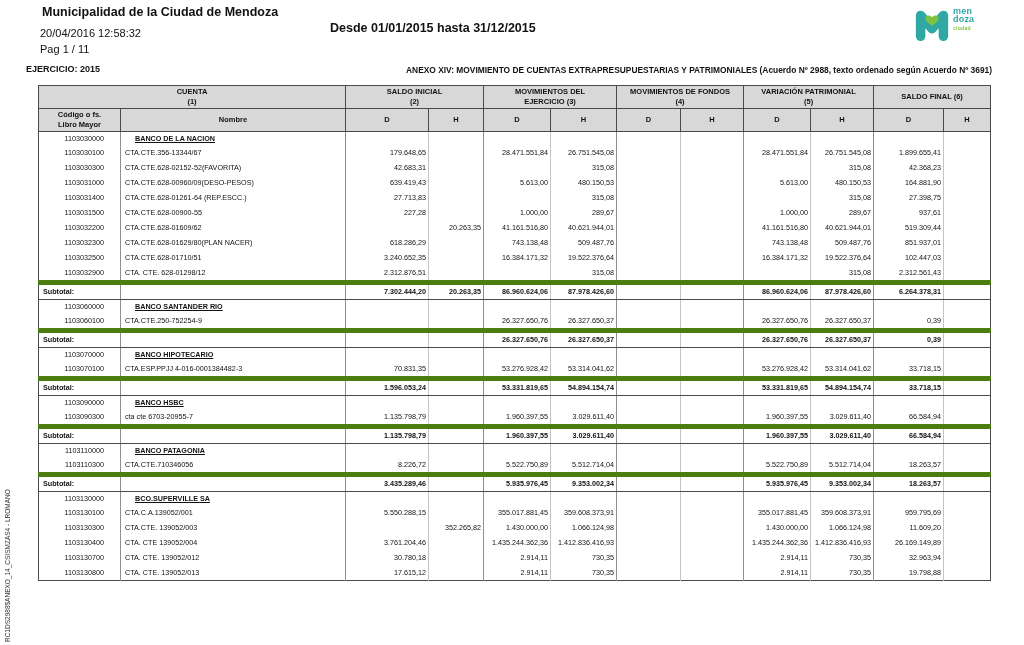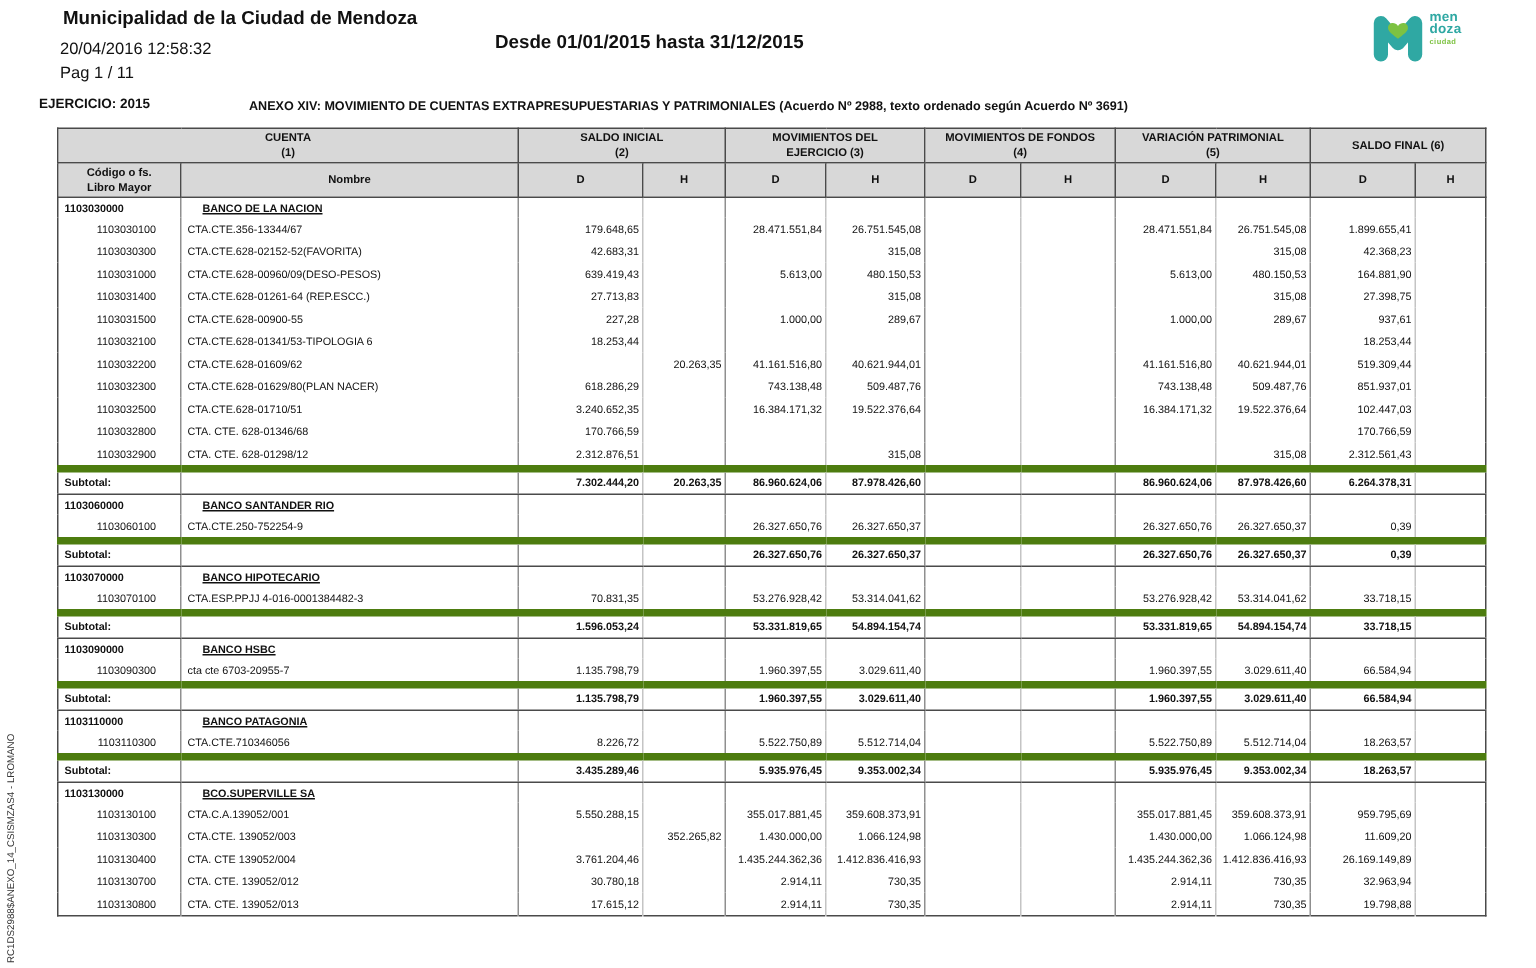--- a/index.html
+++ b/index.html
@@ -6,21 +6,21 @@
   body{width:1024px;height:645px;background:#ffffff;position:relative;overflow:hidden;
        font-family:"Liberation Sans",sans-serif;color:#111;}
   .abs{position:absolute;}
 
   
   .org-title{left:42px;top:5px;font-size:12.5px;font-weight:bold;}
   .datetime{left:40px;top:27px;font-size:11px;}
   .page{left:40px;top:43px;font-size:11px;}
   .period{left:330px;top:10px;width:330px;text-align:left;font-size:12.5px;font-weight:bold;margin-top:11px;}
   .ejercicio{left:26px;top:64px;font-size:9px;font-weight:bold;}
-  .anexo{left:166px;top:65px;width:826px;font-size:8.4px;font-weight:bold;text-align:left;}
+  .anexo{left:166px;top:65px;width:826px;font-size:8.4px;font-weight:bold;text-align:right;}
 
   
   .logo{left:913px;top:4px;display:flex;align-items:flex-start;gap:2px;}
   .logo svg{display:block;}
   .logo-text{line-height:8px;padding-top:3px;}
   .logo-l1,.logo-l2{font-size:9px;font-weight:bold;color:#2FA8A3;letter-spacing:.2px;}
   .logo-l3{font-size:5px;font-weight:bold;color:#7DC242;margin-top:1px;letter-spacing:.3px;}
 
   
   .vtext{left:4px;top:642px;transform:rotate(-90deg);transform-origin:0 0;
@@ -34,21 +34,21 @@
                    padding:1px 2px;vertical-align:middle;font-size:7.5px;}
   .h1 th{height:20px;}
   .h1 th span{display:block;text-align:center;line-height:1.3;}
   .h2 th{height:18px;text-align:center;}
   .h2 th.codeh{text-align:left;}
   .h2 th.codeh span{display:block;text-align:center;line-height:1.3;}
 
   .report td{padding:0 3px;vertical-align:middle;font-size:7.2px;}
   td.num{text-align:right;padding-right:2px;}
   td.code{text-align:right;padding-right:16px;}
-  td.bank-code{text-align:left;padding-left:4px;font-weight:bold;}
+  td.bank-code{text-align:right;padding-left:4px;font-weight:normal;}
   td.name{padding-left:4px;border-left:1px solid #8f8f8f;}
   td.bank-name{font-weight:bold;text-decoration:underline;padding-left:14px;}
   td.v{border-left:1px solid #c4c4c4;}
   td.gb{border-left:1px solid #8f8f8f;}
   tr.bank-row td{border-top:1px solid #4a4a4a;height:13px;}
   tr.account-row td{height:15px;}
   tr.subtotal-row td{border-top:5px solid #4d7c0f;border-bottom:1px solid #4a4a4a;
                      font-weight:bold;height:14px;}
   tr.subtotal-row td.code{text-align:left;padding-left:4px;}
 </style>
@@ -216,34 +216,20 @@
         <td class="num v gb">1.000,00</td>
         <td class="num v">289,67</td>
         <td class="num v gb"></td>
         <td class="num v"></td>
         <td class="num v gb">1.000,00</td>
         <td class="num v">289,67</td>
         <td class="num v gb">937,61</td>
         <td class="num v"></td>
       </tr>
       <tr class="account-row">
-        <td class="code acc-code">1103032100</td>
-        <td class="name acc-name">CTA.CTE.628-01341/53-TIPOLOGIA 6</td>
-        <td class="num v gb">18.253,44</td>
-        <td class="num v"></td>
-        <td class="num v gb"></td>
-        <td class="num v"></td>
-        <td class="num v gb"></td>
-        <td class="num v"></td>
-        <td class="num v gb"></td>
-        <td class="num v"></td>
-        <td class="num v gb">18.253,44</td>
-        <td class="num v"></td>
-      </tr>
-      <tr class="account-row">
         <td class="code acc-code">1103032200</td>
         <td class="name acc-name">CTA.CTE.628-01609/62</td>
         <td class="num v gb"></td>
         <td class="num v">20.263,35</td>
         <td class="num v gb">41.161.516,80</td>
         <td class="num v">40.621.944,01</td>
         <td class="num v gb"></td>
         <td class="num v"></td>
         <td class="num v gb">41.161.516,80</td>
         <td class="num v">40.621.944,01</td>
@@ -269,34 +255,20 @@
         <td class="name acc-name">CTA.CTE.628-01710/51</td>
         <td class="num v gb">3.240.652,35</td>
         <td class="num v"></td>
         <td class="num v gb">16.384.171,32</td>
         <td class="num v">19.522.376,64</td>
         <td class="num v gb"></td>
         <td class="num v"></td>
         <td class="num v gb">16.384.171,32</td>
         <td class="num v">19.522.376,64</td>
         <td class="num v gb">102.447,03</td>
-        <td class="num v"></td>
-      </tr>
-      <tr class="account-row">
-        <td class="code acc-code">1103032800</td>
-        <td class="name acc-name">CTA. CTE. 628-01346/68</td>
-        <td class="num v gb">170.766,59</td>
-        <td class="num v"></td>
-        <td class="num v gb"></td>
-        <td class="num v"></td>
-        <td class="num v gb"></td>
-        <td class="num v"></td>
-        <td class="num v gb"></td>
-        <td class="num v"></td>
-        <td class="num v gb">170.766,59</td>
         <td class="num v"></td>
       </tr>
       <tr class="account-row">
         <td class="code acc-code">1103032900</td>
         <td class="name acc-name">CTA. CTE. 628-01298/12</td>
         <td class="num v gb">2.312.876,51</td>
         <td class="num v"></td>
         <td class="num v gb"></td>
         <td class="num v">315,08</td>
         <td class="num v gb"></td>

